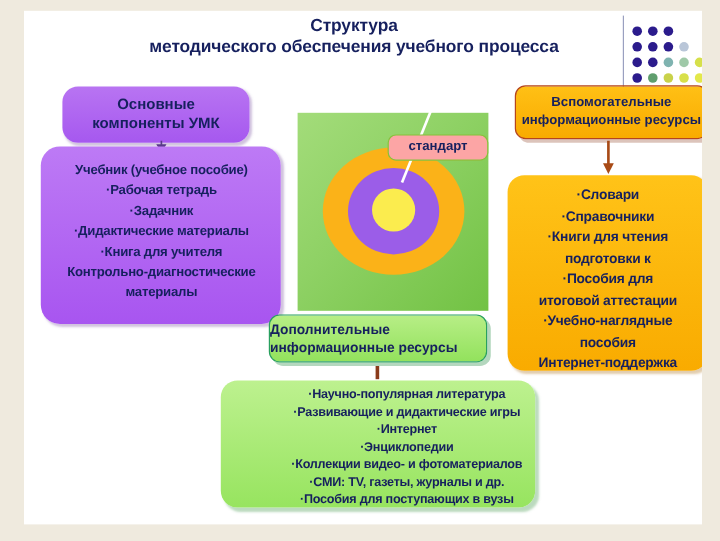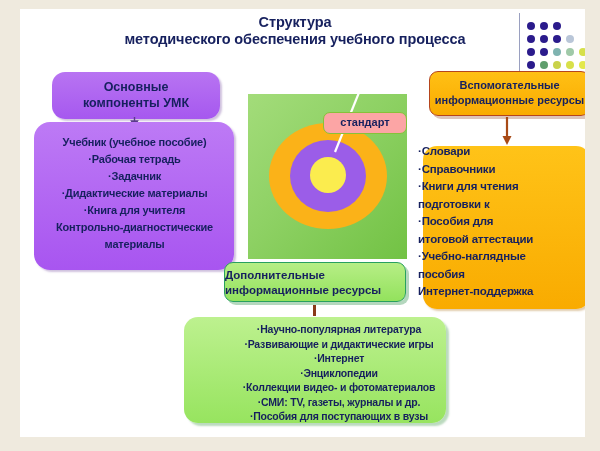--- a/index.html
+++ b/index.html
@@ -124,21 +124,21 @@
     width: 30px;
     height: 64px;
     pointer-events: none;
   }
 
   
   .purple-head {
     position: absolute;
     left: 32px;
     top: 63px;
-    width: 168px;
+    width: 156px;
     height: 47px;
     background: linear-gradient(180deg, #b874f2 0%, #a658ef 100%);
     border-radius: 13px;
     box-shadow: 2px 2px 2px rgba(120,80,160,0.35);
     color: #16205e;
     font-size: 12.5px;
     font-weight: bold;
     text-align: center;
     line-height: 16px;
     padding-top: 7px;
@@ -193,23 +193,23 @@
     top: 137px;
     width: 167px;
     height: 163px;
     background: linear-gradient(180deg, #ffc318 0%, #f9ab00 100%);
     border-radius: 14px;
     box-shadow: 2px 2px 2px rgba(170,110,20,0.35);
   }
   .orange-list {
     position: absolute;
     left: 398px;
-    top: 134px;
+    top: 146px;
     width: 177px;
-    text-align: left;
+    text-align: center;
     color: #16205e;
     font-size: 11.5px;
     font-weight: bold;
     line-height: 17.5px;
     letter-spacing: -0.2px;
   }
 
   
   .green-head {
     position: absolute;

